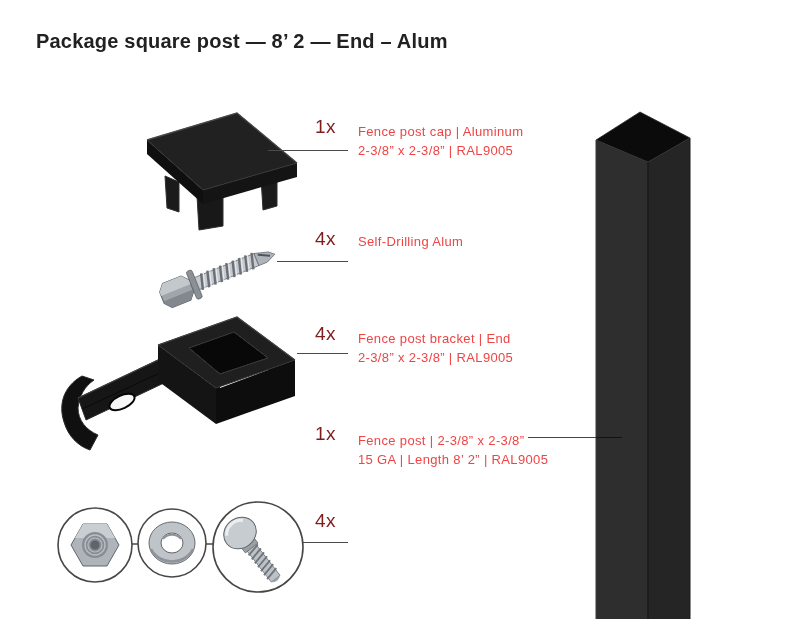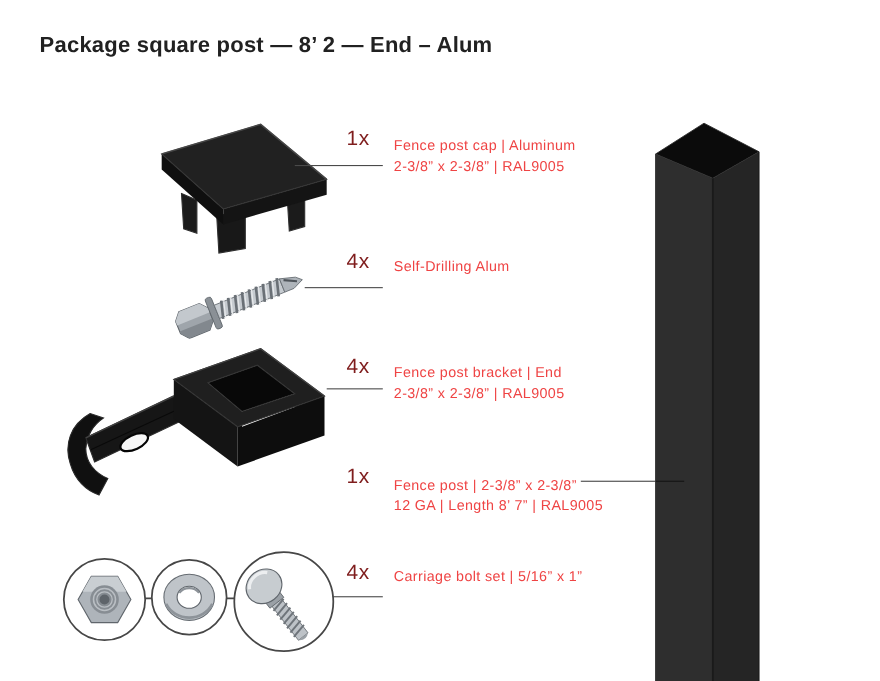--- a/index.html
+++ b/index.html
@@ -146,21 +146,20 @@
 
   <div class="qty" style="left:315px;top:323px;">4x</div>
   <div class="desc" style="top:330px;">
     <div>Fence post bracket | End</div>
     <div>2-3/8” x 2-3/8” | RAL9005</div>
   </div>
 
   <div class="qty" style="left:315px;top:423px;">1x</div>
   <div class="desc" style="top:432px;">
     <div>Fence post | 2-3/8” x 2-3/8”</div>
-    <div>12 GA | Length 8’ 7” | RAL9005</div>
+    <div>15 GA | Length 8’ 2” | RAL9005</div>
   </div>
 
   <div class="qty" style="left:315px;top:510px;">4x</div>
   <div class="desc" style="top:515px;">
-    <div>Carriage bolt set | 5/16” x 1”</div>
   </div>
 
 </div>
 
 </body></html>

